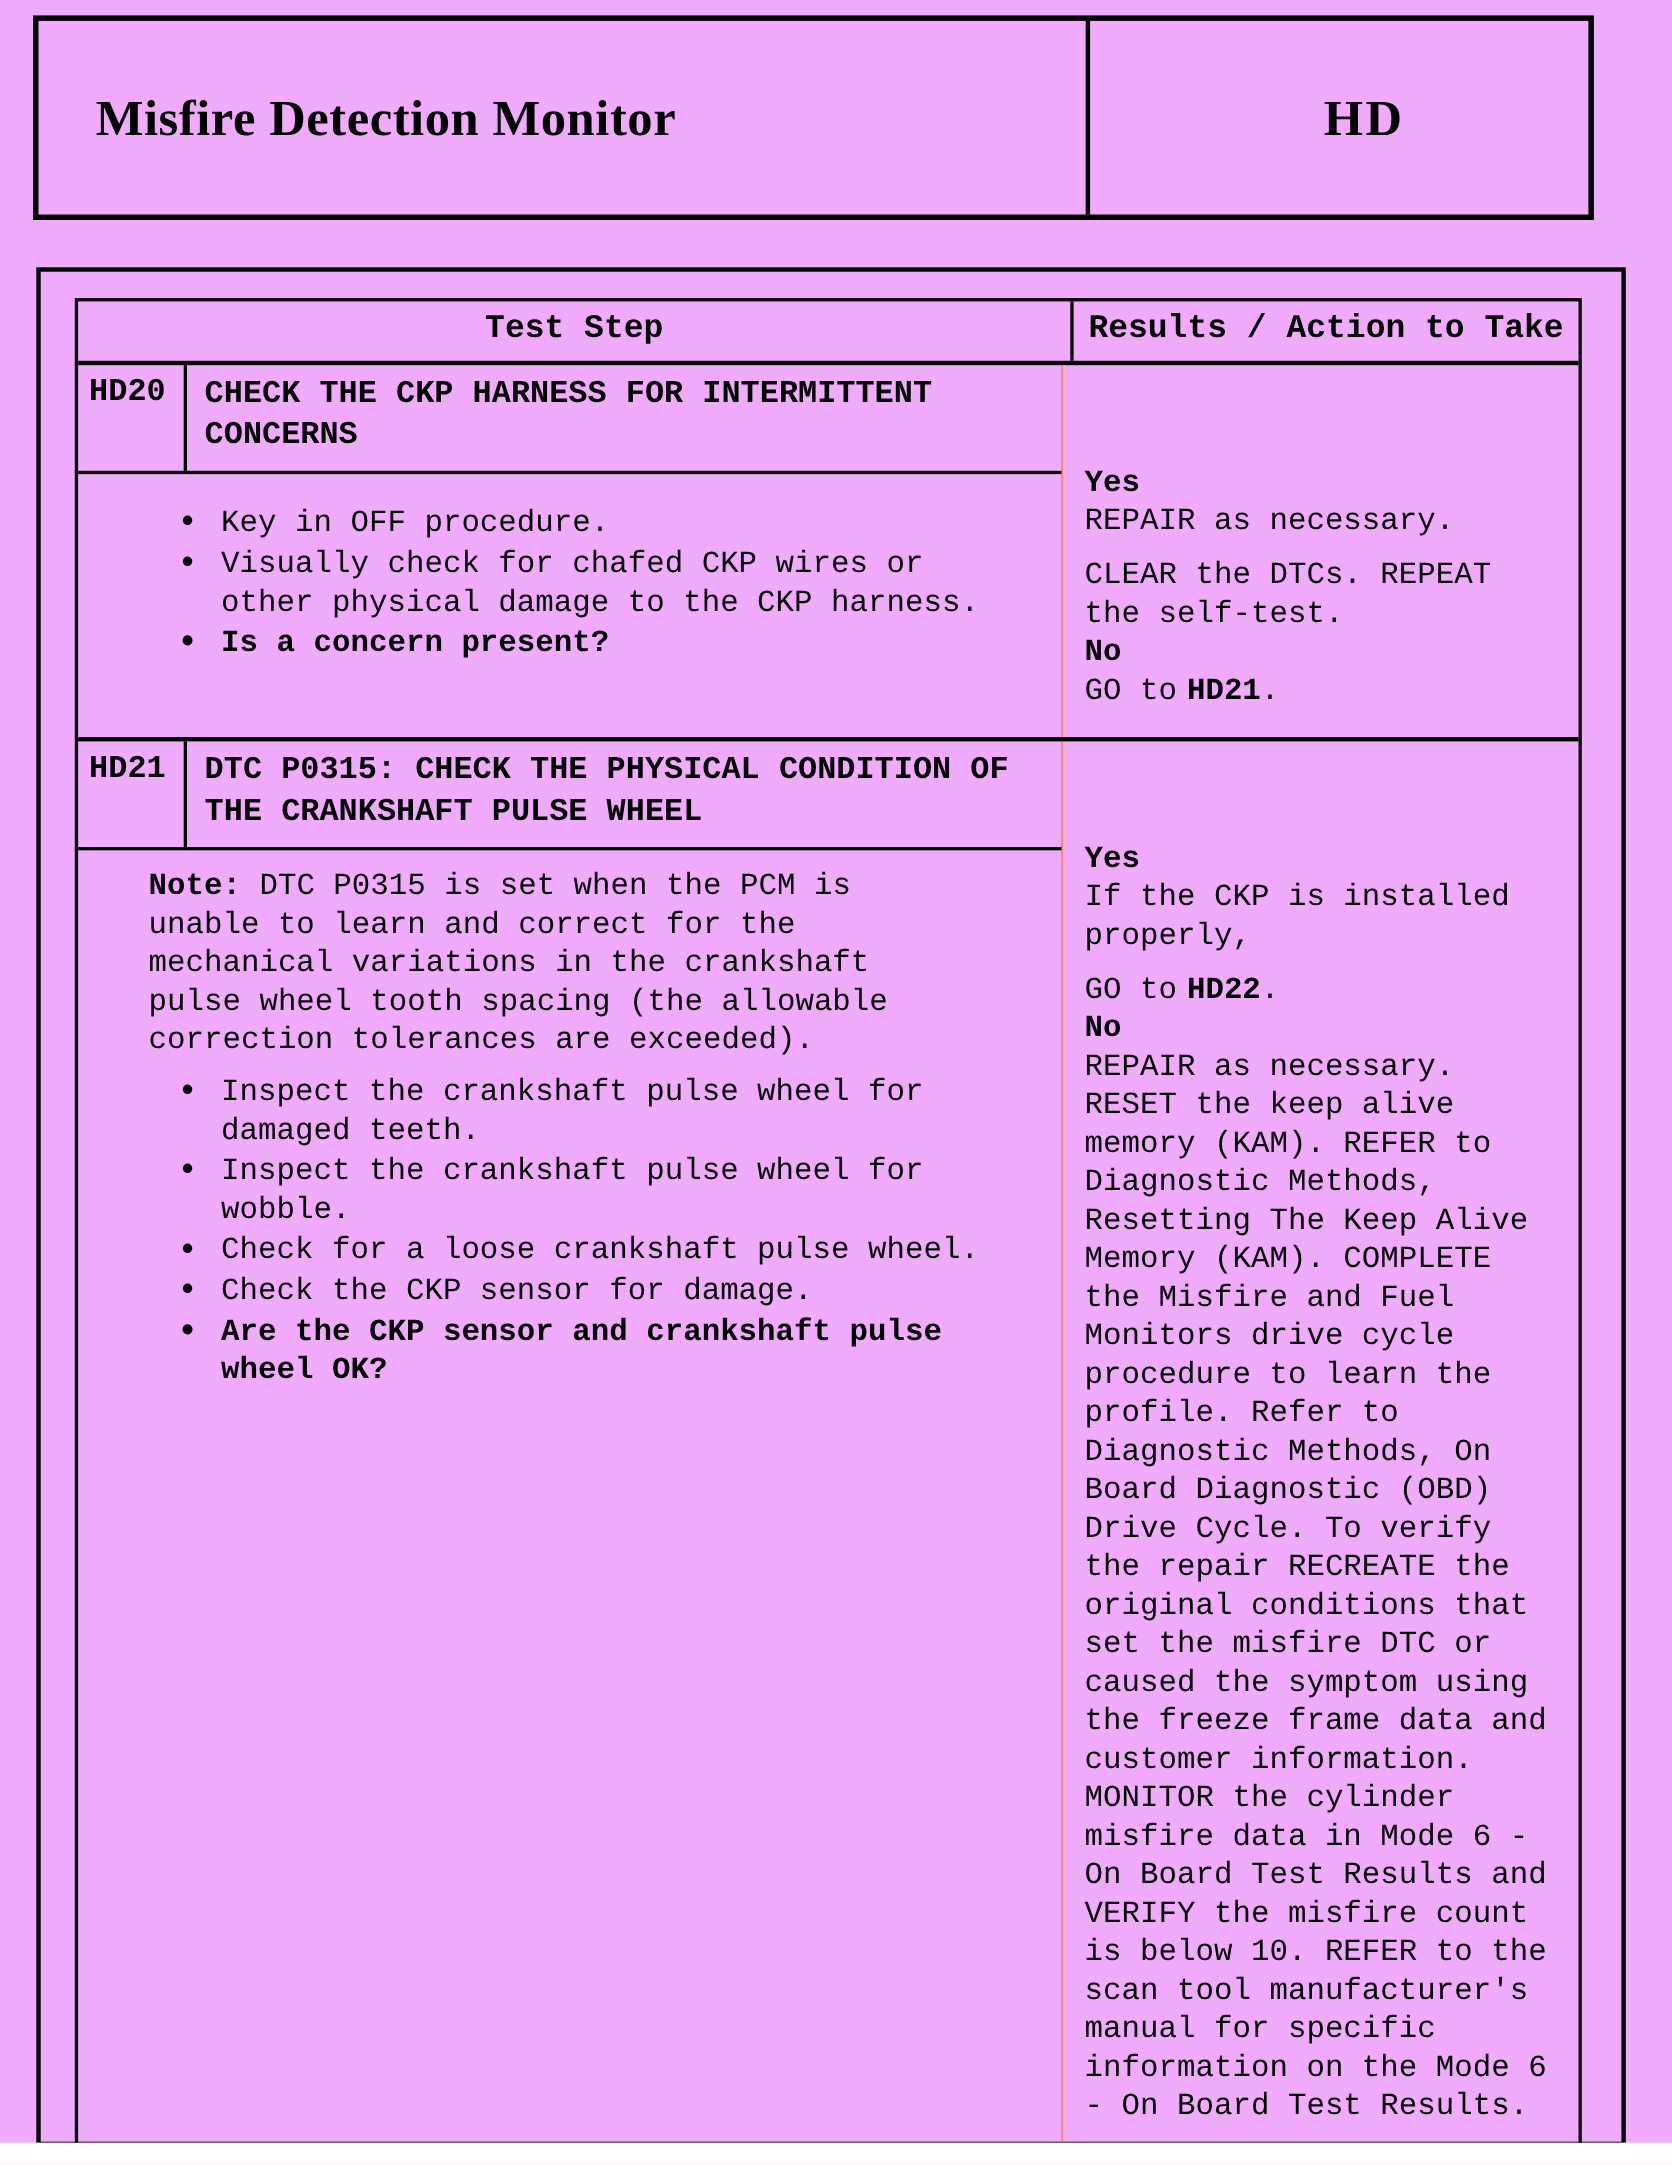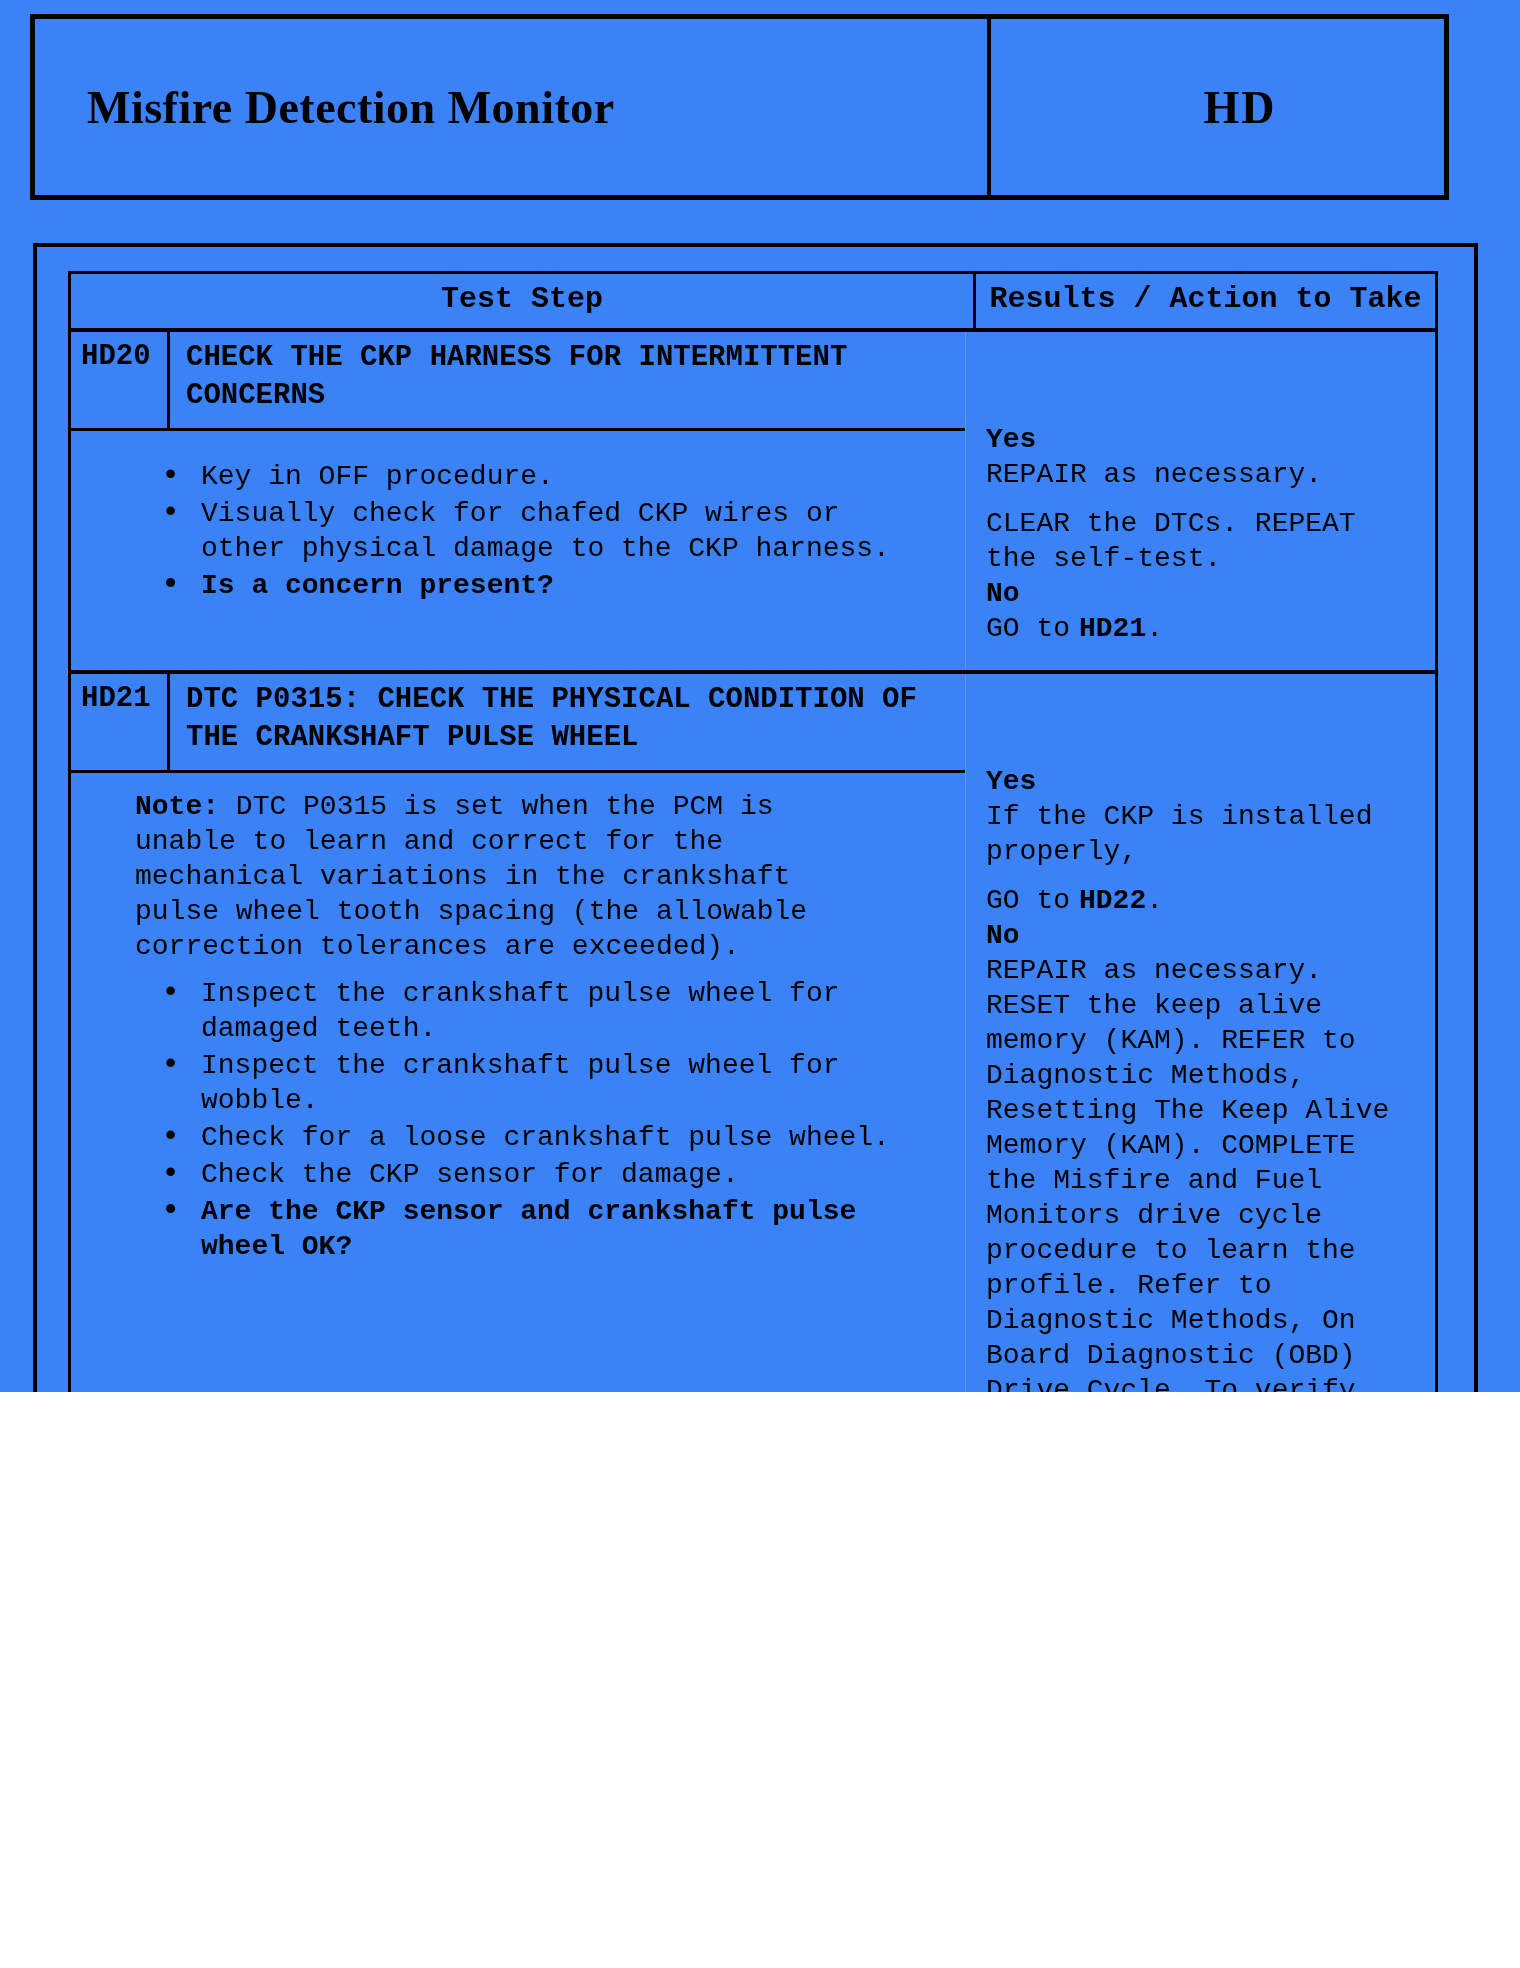--- a/index.html
+++ b/index.html
@@ -1,20 +1,20 @@
 <!DOCTYPE html>
 <html><head>
 <meta charset="utf-8">
 <style>
   html, body { margin: 0; padding: 0; background: #ffffff; }
   .page {
     position: relative;
     width: 1520px;
-    height: 1392px;
-    background: #3b82f6;
+    height: 1948px;
+    background: #f0abfc;
     color: #000000;
     font-family: "Liberation Sans", sans-serif;
     overflow: hidden;
   }
 
   
   .header-box {
     position: absolute;
     left: 30px; top: 14px;
     width: 1409px; height: 176px;

